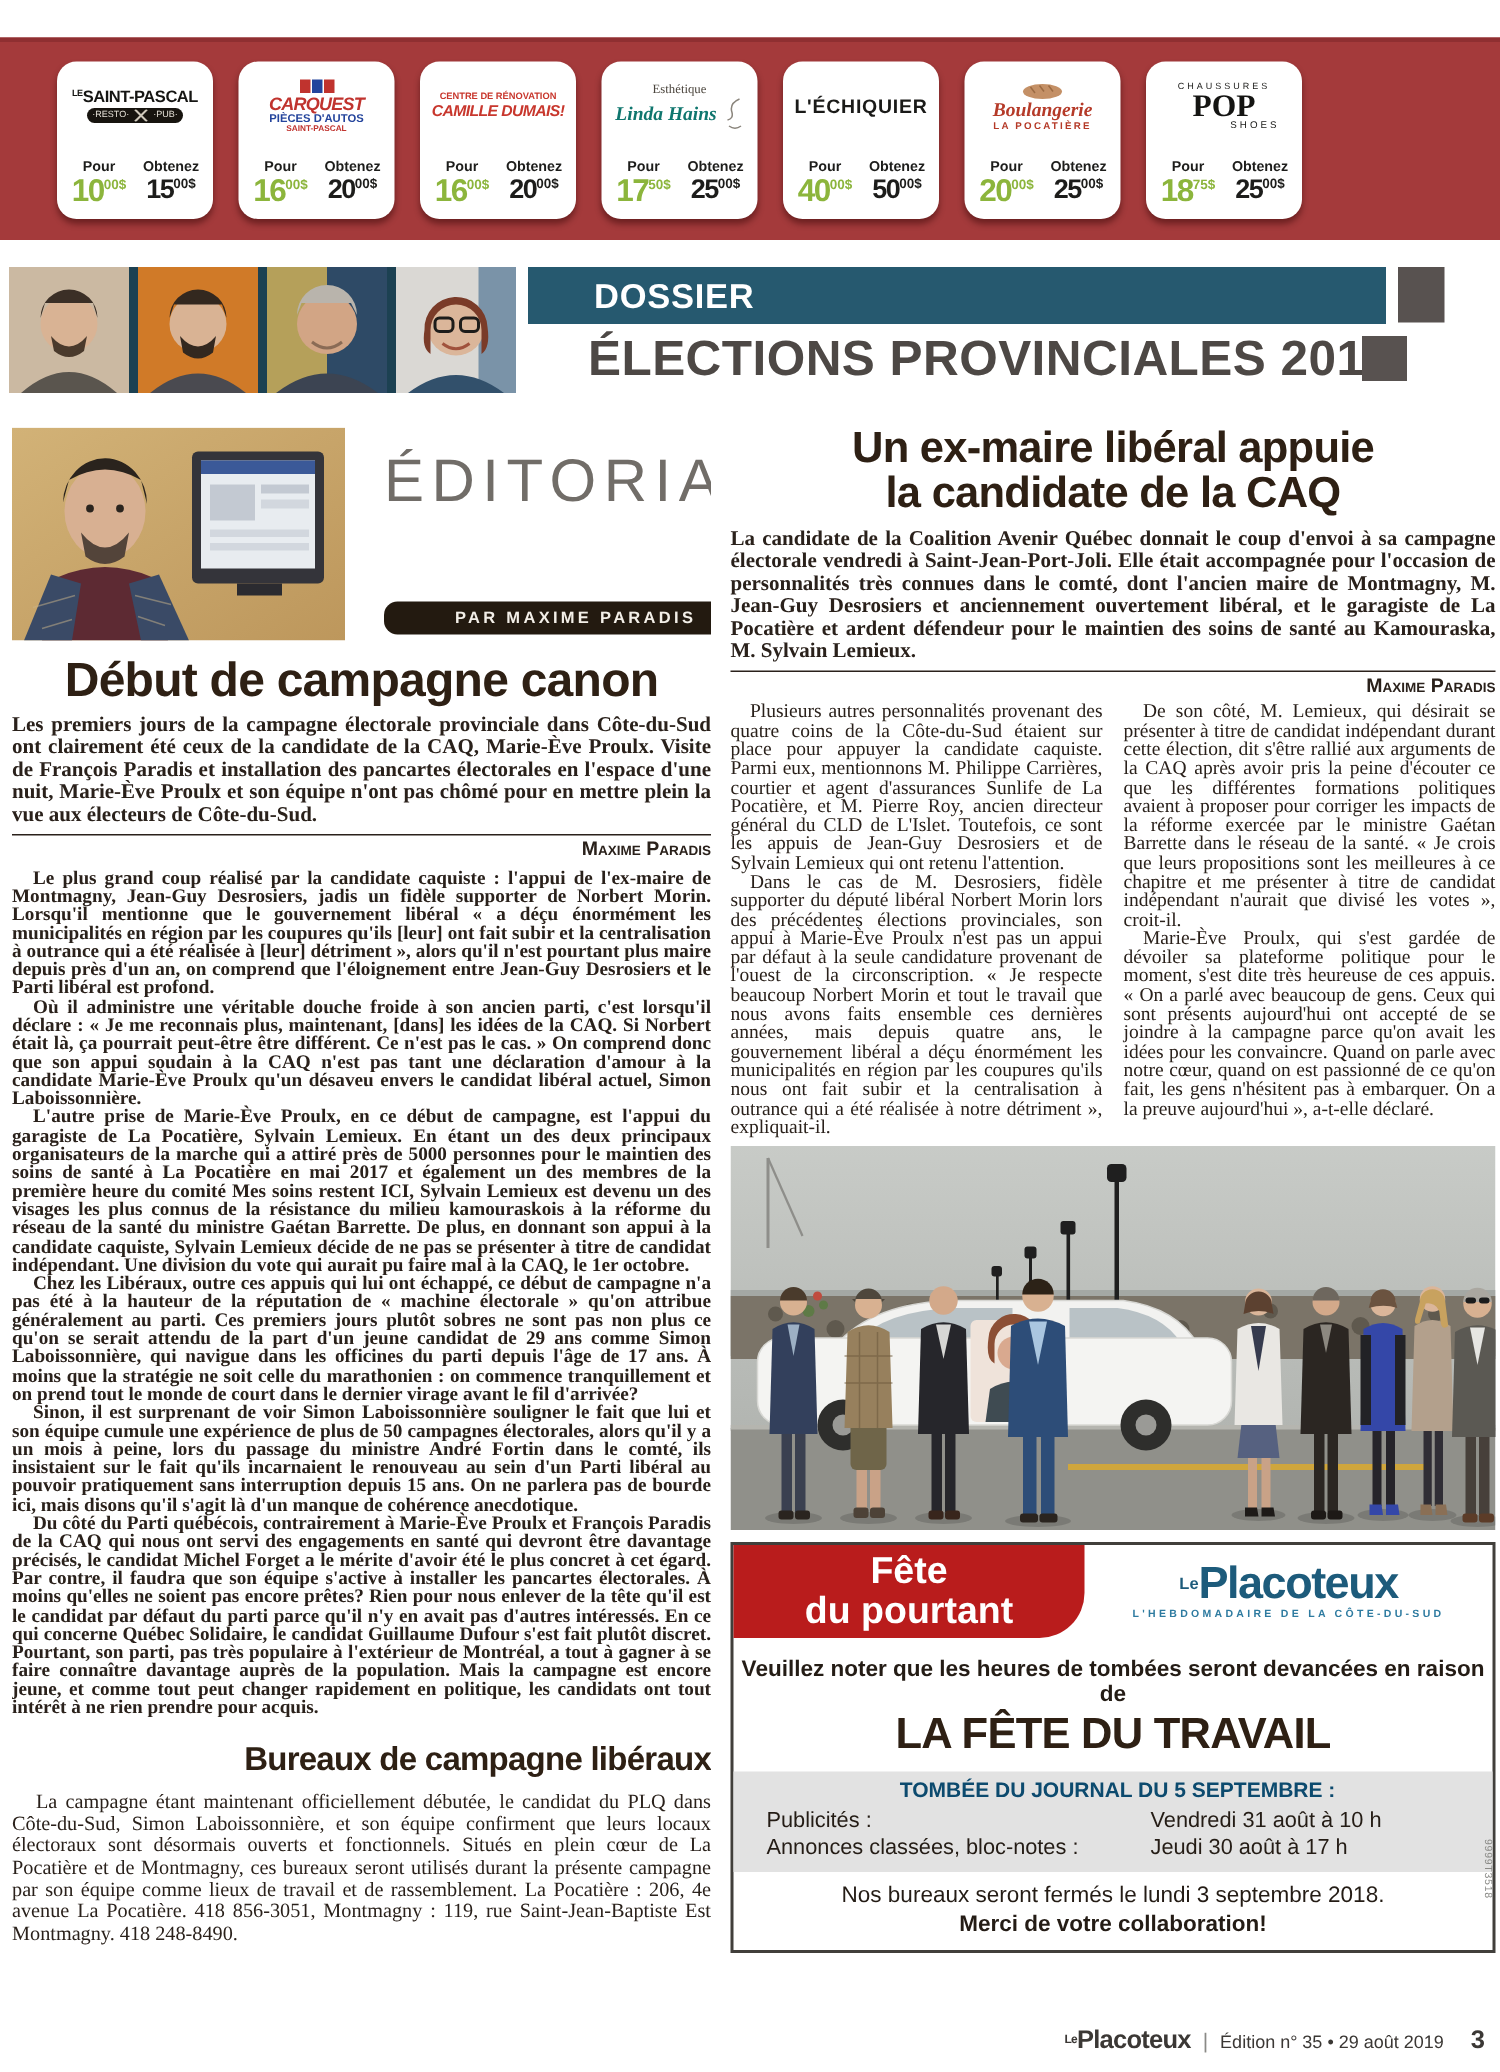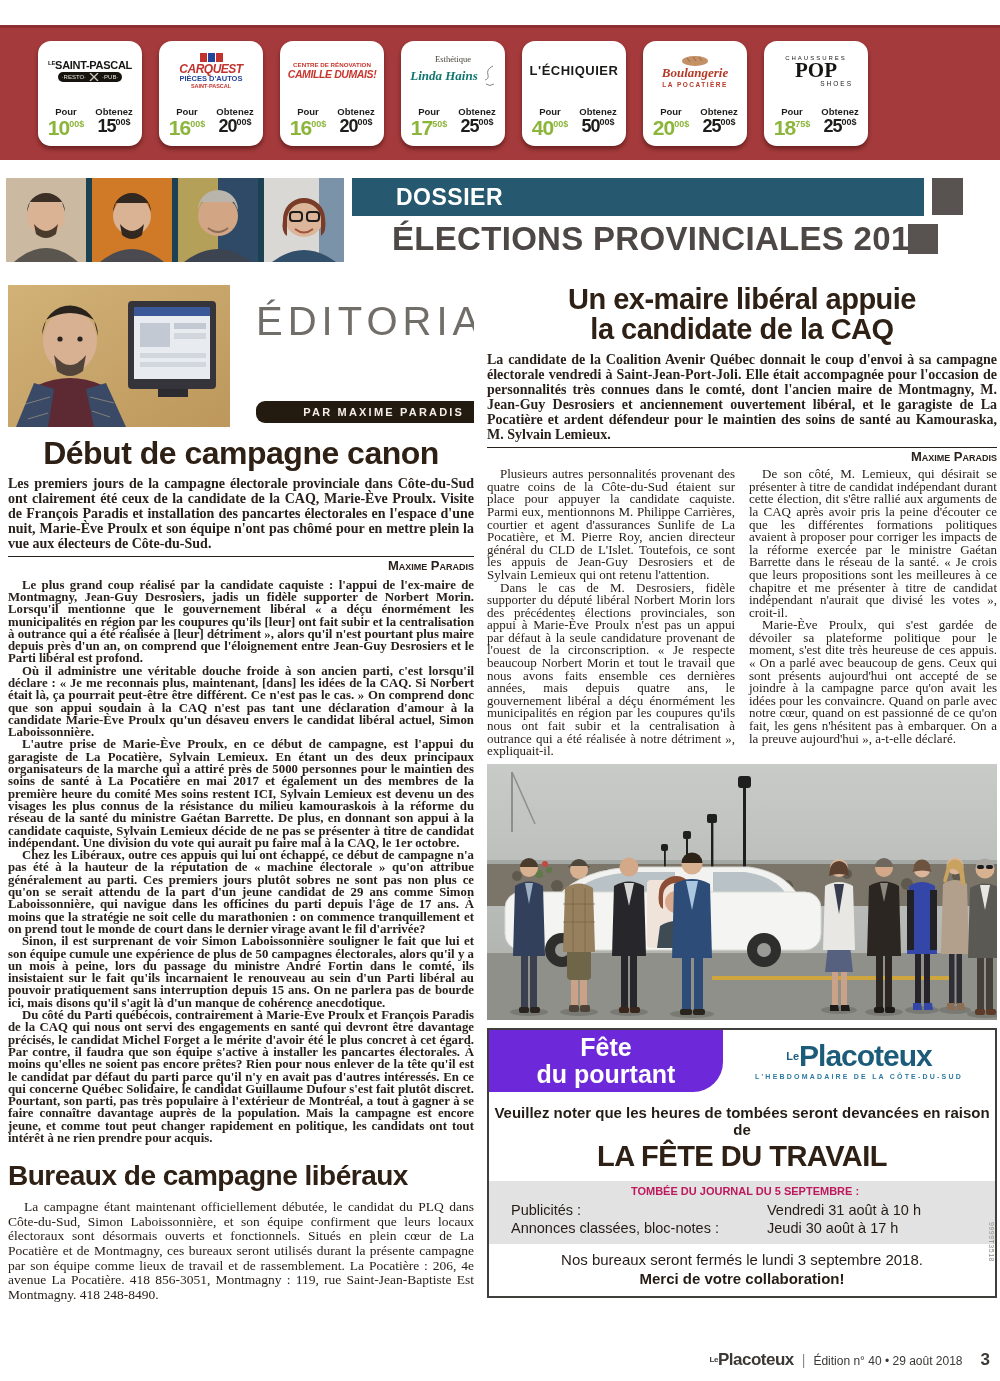--- a/index.html
+++ b/index.html
@@ -62,44 +62,44 @@
   .author-pill{background:#231a10;color:#f3efe8;border-radius:9px;font-size:11px;font-weight:bold;
                letter-spacing:2.2px;padding:5px 0;width:100%;text-align:center;text-transform:uppercase;}
 
   .h1{font-size:32px;font-weight:800;color:#2e2014;text-align:center;letter-spacing:-.5px;margin:10px 0 6px;line-height:1.02;}
   .h1.right{font-size:29px;margin:0 0 8px;}
   .intro{font-family:"Liberation Serif",serif;font-weight:bold;font-size:14px;line-height:15px;text-align:justify;color:#2a211b;}
   .byline-row{border-top:1.5px solid #2a211b;margin-top:5px;padding-top:1px;text-align:right;
               font-weight:bold;font-size:13px;font-variant:small-caps;color:#2a211b;}
   .body{font-family:"Liberation Serif",serif;font-size:12.8px;line-height:12.3px;text-align:justify;margin-top:6px;}
   .body p{margin:0;text-indent:14px;font-weight:bold;}
-  .h2{font-size:28px;font-weight:800;color:#2e2014;text-align:left;letter-spacing:-.5px;margin:16px 0 8px;}
+  .h2{font-size:22px;font-weight:800;color:#2e2014;text-align:right;letter-spacing:-.5px;margin:16px 0 8px;}
   .sec2{font-family:"Liberation Serif",serif;font-size:13.5px;line-height:14.6px;text-align:justify;}
   .sec2 p{margin:0;text-indent:16px;}
   .tagline-foot{position:absolute;left:8px;top:1432px;font-size:16px;color:#3a332e;}
 
   .cols{display:flex;gap:14px;margin-top:4px;}
   .col{width:248px;font-family:"Liberation Serif",serif;font-size:13px;line-height:12.6px;text-align:justify;}
   .col p{margin:0;text-indent:13px;}
 
   .group-photo{display:block;margin-top:6px;}
 
   
   .fete{position:relative;border:2px solid #413f3b;margin-top:8px;background:#fff;}
   .fete-head{display:flex;height:62px;}
-  .fete-blue{width:234px;height:62px;background:#6d28d9;border-radius:0 0 30px 0;color:#fff;
+  .fete-blue{width:234px;height:62px;background:#b91c1c;border-radius:0 0 30px 0;color:#fff;
              text-align:center;font-weight:bold;font-size:25px;line-height:1.1;padding-top:4px;box-sizing:border-box;}
   .fete-logo{flex:1;display:flex;flex-direction:column;align-items:center;justify-content:center;}
   .plc{color:#1d5b7b;font-weight:bold;font-size:30px;letter-spacing:-1px;line-height:1;}
   .plc .le{font-size:11px;font-weight:bold;vertical-align:6px;letter-spacing:0;}
   .plc-tag{font-size:7px;letter-spacing:2.2px;color:#2e7ba0;font-weight:bold;margin-top:2px;}
   .fete-notice{text-align:center;font-weight:bold;font-size:15px;margin-top:12px;color:#241c15;}
   .fete-big{text-align:center;font-weight:800;font-size:29px;color:#2e2014;letter-spacing:-.5px;margin:2px 0 8px;}
   .fete-gray{background:#e2e2e2;padding:4px 16px 7px 22px;}
-  .fete-gray-h{text-align:center;font-weight:800;font-size:11px;color:#be185d;margin-bottom:4px;}
+  .fete-gray-h{text-align:center;font-weight:800;font-size:14px;color:#0c4a6e;margin-bottom:4px;}
   .fete-row{display:flex;font-size:14.5px;color:#241c15;padding:1px 0;}
   .fete-row .lbl{flex:1;}
   .fete-row .val{width:212px;}
   .fete-foot{padding:7px 0 9px;text-align:center;font-size:15px;color:#241c15;}
   .fete-foot .b{font-weight:bold;margin-top:2px;}
   .fete-code{position:absolute;right:0px;bottom:34px;writing-mode:vertical-rl;font-size:7px;color:#8a8a86;letter-spacing:.5px;}
 
   
   .pfoot{position:absolute;right:10px;top:1350px;display:flex;align-items:baseline;gap:8px;color:#3b3835;}
   .pfoot .brand{font-weight:bold;font-size:17px;letter-spacing:-.5px;}
@@ -578,17 +578,17 @@
         <div class="b">Merci de votre collaboration!</div>
       </div>
       <div class="fete-code">9999T3518</div>
     </div>
   </div>
 
   <div class="tagline-foot">Au quotidien sur leplacoteux.com</div>
   <div class="pfoot">
     <span class="brand"><span class="le">Le</span><span>Placoteux</span></span>
     <span class="sep">|</span>
-    <span class="ed">Édition n° 40 • 29 août 2018</span>
+    <span class="ed">Édition n° 35 • 29 août 2019</span>
     <span class="pg">3</span>
   </div>
 
 </div>
 
 </body></html>

